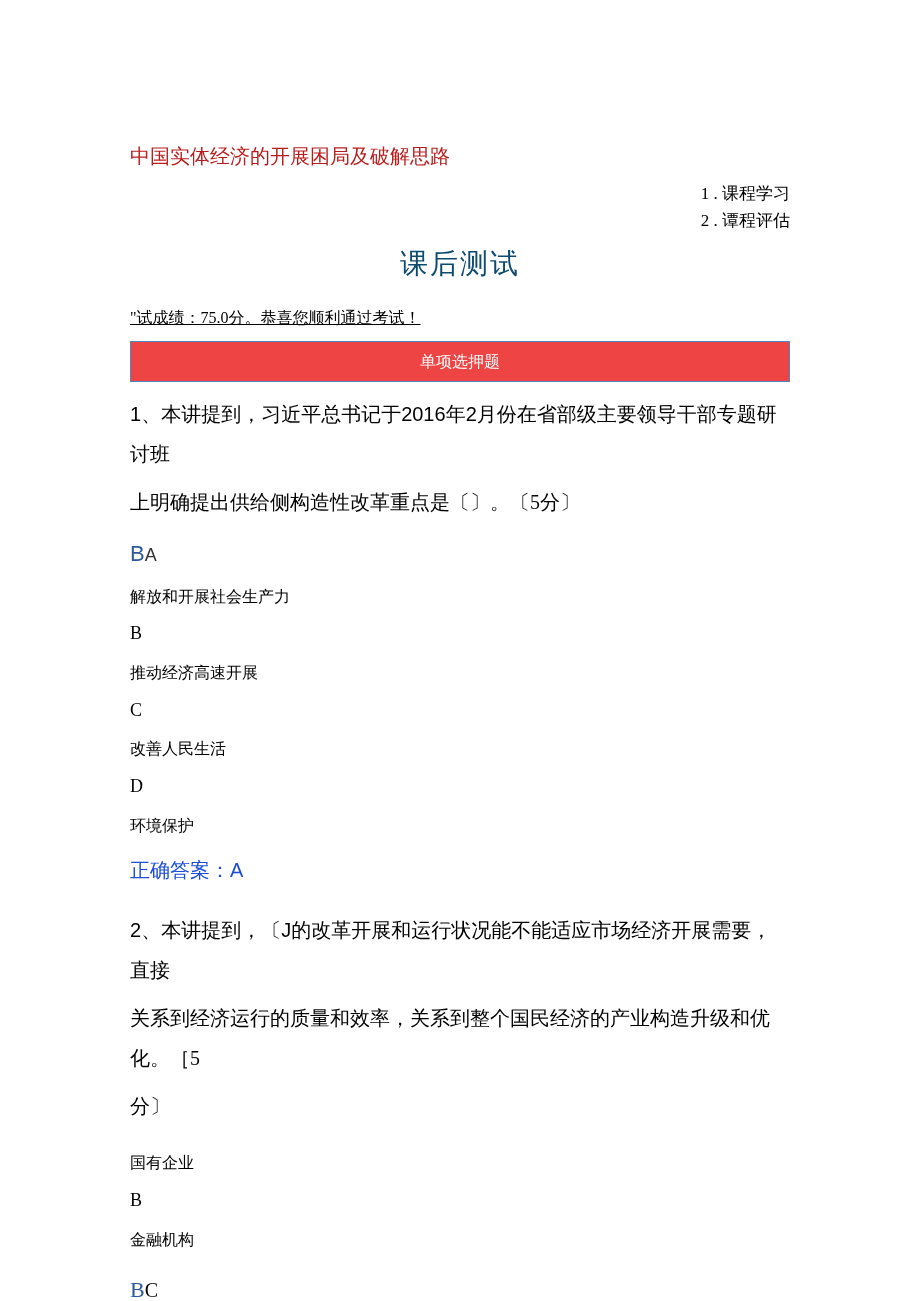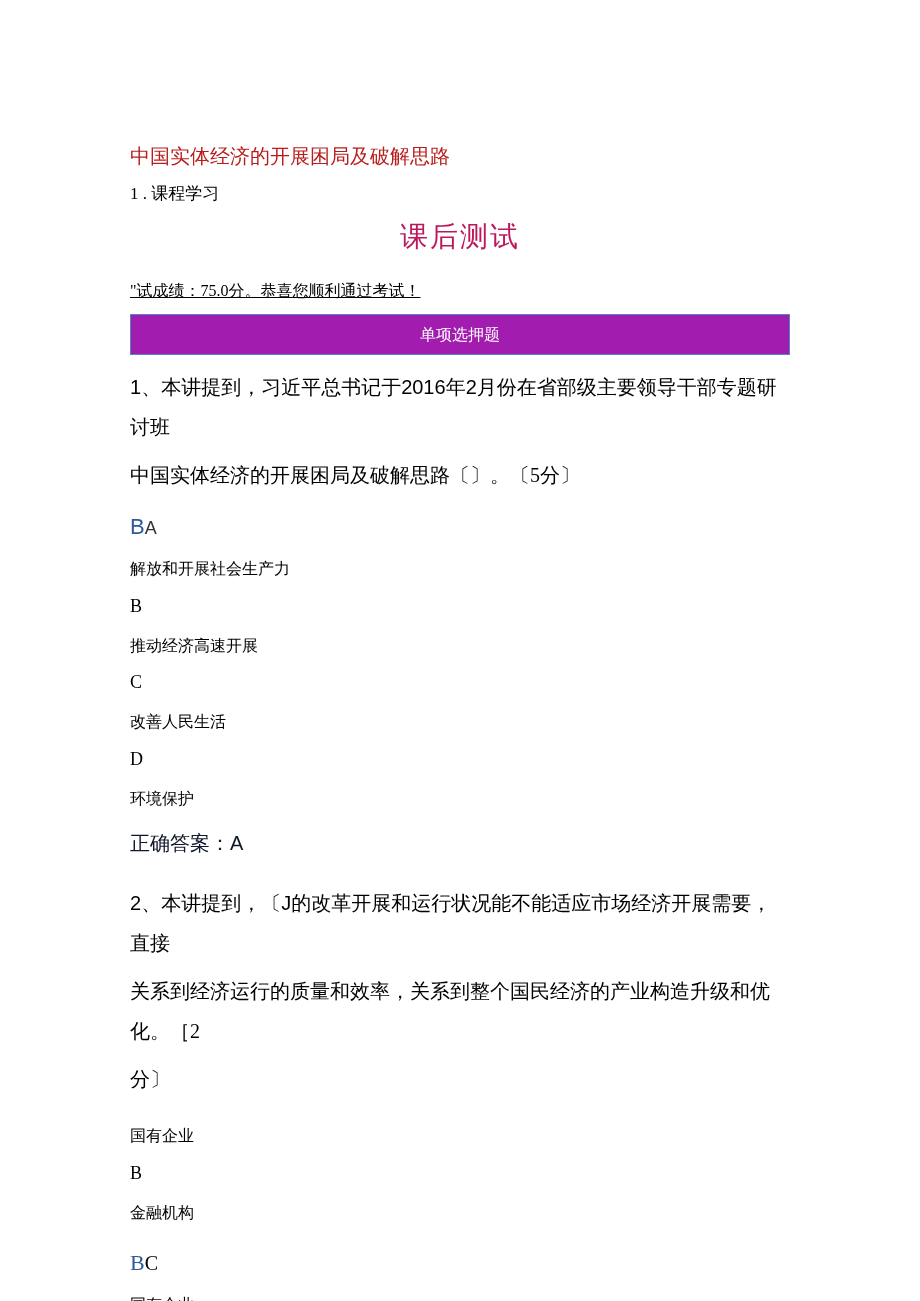--- a/index.html
+++ b/index.html
@@ -13,42 +13,42 @@
       color: #000;
       line-height: 1.6;
     }
     .page-title {
       color: #b91c1c;
       font-size: 20px;
       font-family: "SimSun", serif;
       margin-bottom: 8px;
     }
     .tabs {
-      text-align: left;
+      text-align: right;
       font-size: 17px;
       line-height: 1.6;
       font-family: "SimSun", serif;
       margin: 4px 0 6px 0;
     }
     .big-heading {
       text-align: center;
-      color: #be185d;
+      color: #0c4a6e;
       font-size: 28px;
       font-family: "SimSun", "STSong", serif;
       margin: 8px 0 18px 0;
       letter-spacing: 2px;
     }
     .score-line {
       font-size: 16px;
       text-decoration: underline;
       margin: 6px 0 10px 0;
       font-family: "SimSun", serif;
     }
     .section-bar {
-      background: #a21caf;
+      background: #ef4444;
       color: #ffffff;
       text-align: center;
       font-size: 16px;
       padding: 7px 0;
       border: 1px solid #4d87c8;
       margin: 6px 0 12px 0;
       font-family: "SimSun", serif;
     }
     .q-stem {
       font-size: 20px;
@@ -68,21 +68,21 @@
       font-family: "SimSun", serif;
       font-size: 18px;
       margin-top: 10px;
     }
     .opt-text {
       font-size: 16px;
       margin-top: 12px;
       font-family: "SimSun", serif;
     }
     .correct {
-      color: #0f172a;
+      color: #1d4ed8;
       font-size: 20px;
       margin-top: 16px;
       font-family: "SimSun", serif;
     }
     .correct .ans { font-family: Arial, sans-serif; }
     .gap-lg { margin-top: 24px; }
     .bc-line {
       font-family: Liberation Serif, serif;
       color: #2e5b9a;
       font-size: 22px;
@@ -90,32 +90,33 @@
     }
     .bc-line .sub { color: #000; font-size: 20px; }
   </style>
 </head>
 <body>
 
 <div class="page-title">中国实体经济的开展困局及破解思路</div>
 
 <div class="tabs">
   <div>1 . 课程学习</div>
+  <div>2 . 谭程评估</div>
 </div>
 
 <div class="big-heading">课后测试</div>
 
 <div class="score-line">"试成绩：75.0分。恭喜您顺利通过考试！</div>
 
 <div class="section-bar">单项选押题</div>
 
 <div class="q-stem">
   <span class="num">1</span><span>、本讲提到，习近平总书记于</span><span class="num">2016</span><span>年</span><span class="num">2</span><span>月份在省部级主要领导干部专题研讨班</span>
 </div>
-<div class="q-stem">中国实体经济的开展困局及破解思路〔〕。〔5分〕</div>
+<div class="q-stem">上明确提出供给侧构造性改革重点是〔〕。〔5分〕</div>
 
 <div class="ba-line">
   <span>B</span><span class="sub">A</span>
 </div>
 <div class="opt-text">解放和开展社会生产力</div>
 
 <div class="opt-key">B</div>
 <div class="opt-text">推动经济高速开展</div>
 
 <div class="opt-key">C</div>
@@ -124,21 +125,21 @@
 <div class="opt-key">D</div>
 <div class="opt-text">环境保护</div>
 
 <div class="correct">
   <span>正确答案：</span><span class="ans">A</span>
 </div>
 
 <div class="q-stem gap-lg">
   <span class="num">2</span><span>、本讲提到，〔</span><span class="num">J</span><span>的改革开展和运行状况能不能适应市场经济开展需要，直接</span>
 </div>
-<div class="q-stem">关系到经济运行的质量和效率，关系到整个国民经济的产业构造升级和优化。［2</div>
+<div class="q-stem">关系到经济运行的质量和效率，关系到整个国民经济的产业构造升级和优化。［5</div>
 <div class="q-stem">分〕</div>
 
 <div class="opt-text gap-lg">国有企业</div>
 
 <div class="opt-key">B</div>
 <div class="opt-text">金融机构</div>
 
 <div class="bc-line">
   <span>B</span><span class="sub">C</span>
 </div>

